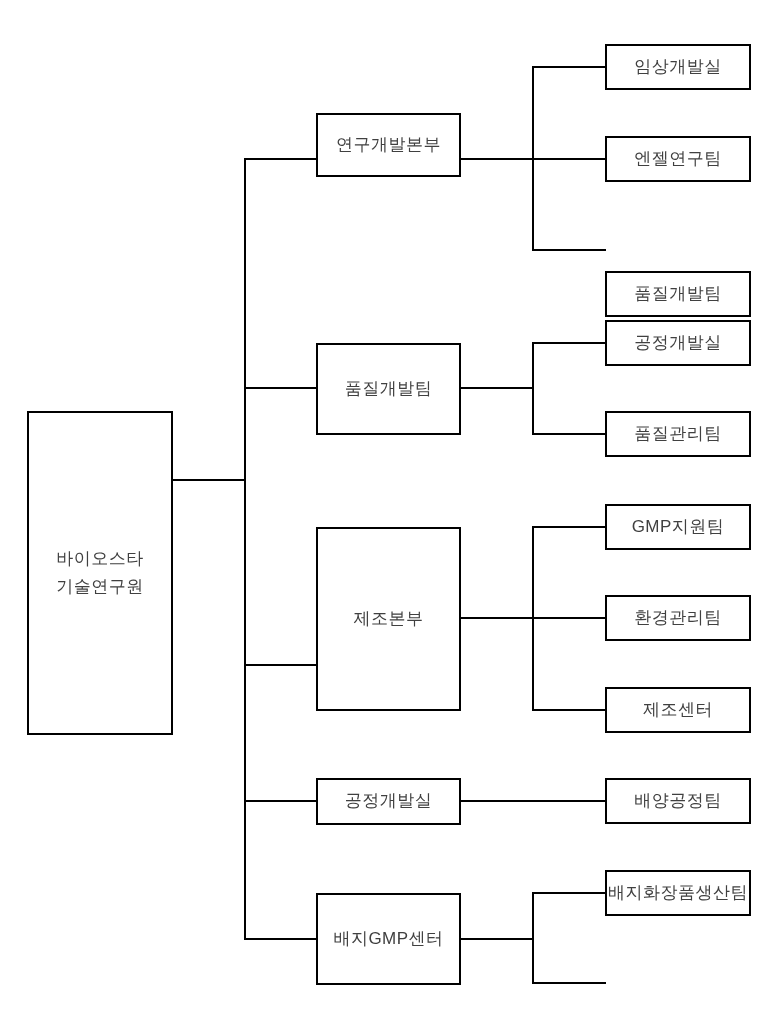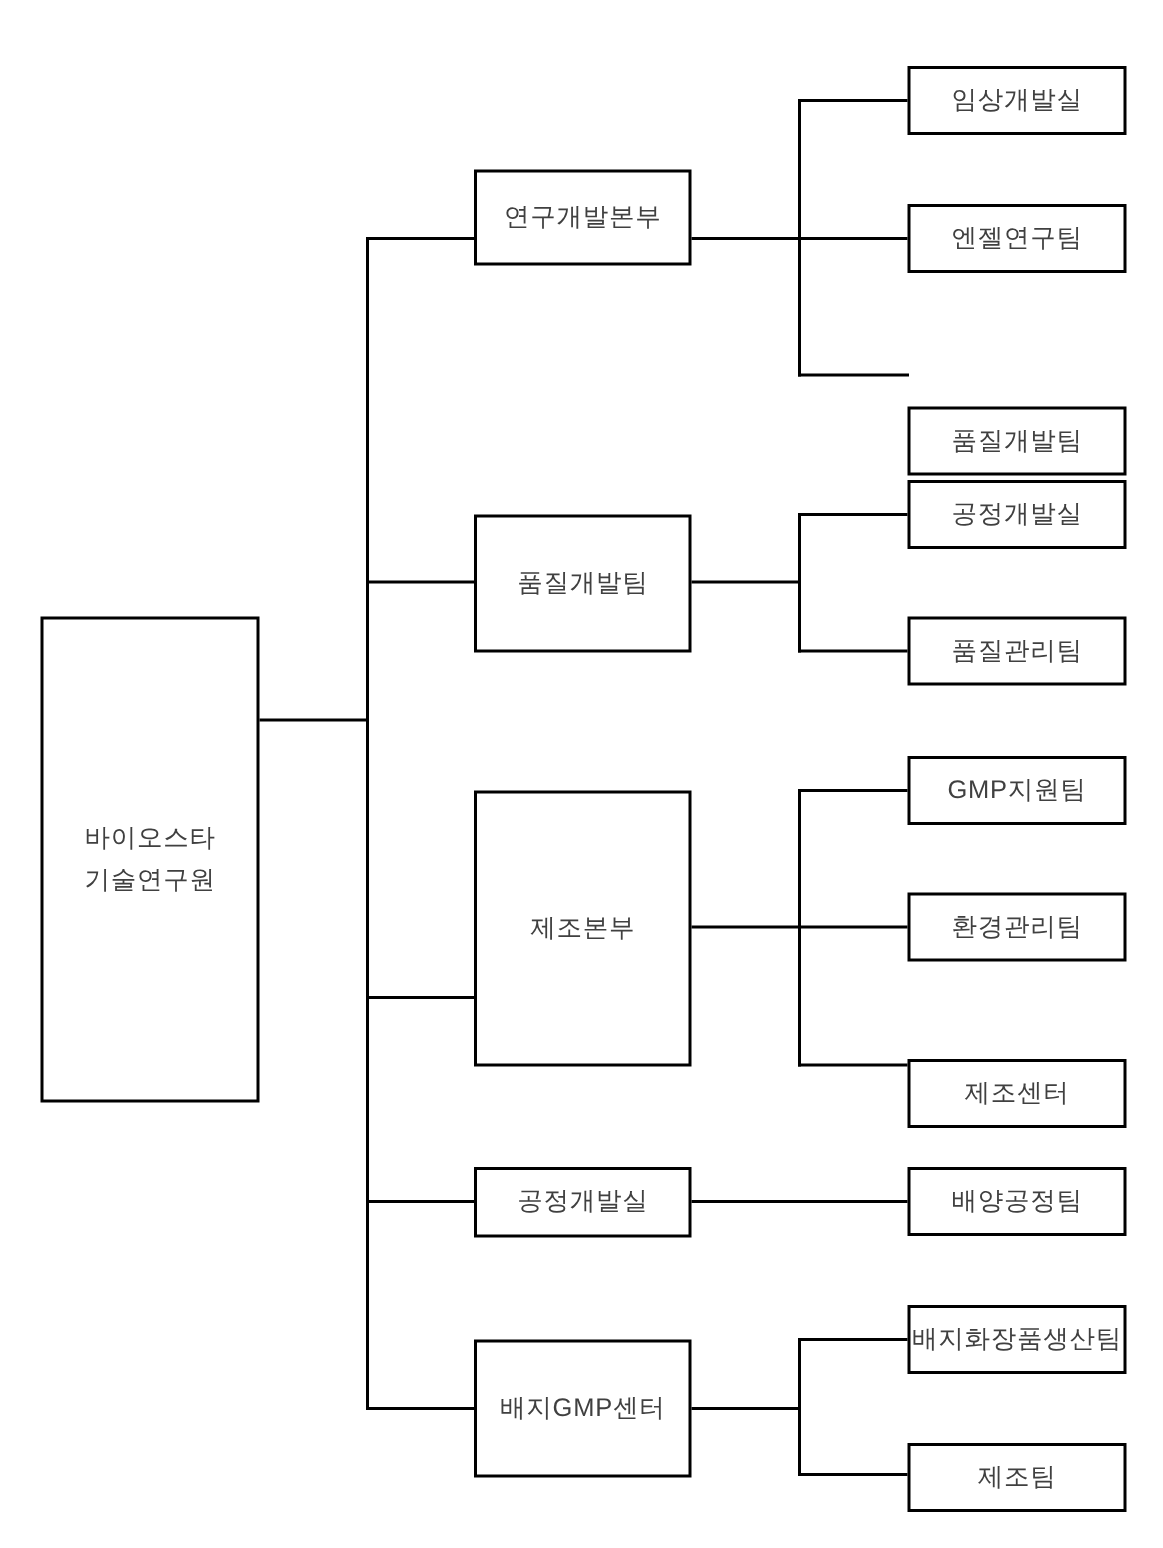--- a/index.html
+++ b/index.html
@@ -48,21 +48,21 @@
   #n-d4 { left: 316px; top: 893px; width: 145px; height: 92px;  }
   
   .node.t { left: 605px; width: 146px; height: 46px; }
   #n-c00 { top: 44px;  }
   #n-c01 { top: 136px; }
   #n-c02 { top: 227px; margin-top: 44px; }
   #n-c10 { top: 320px; }
   #n-c11 { top: 411px; }
   #n-c20 { top: 504px; }
   #n-c21 { top: 595px; }
-  #n-c22 { top: 687px; margin-top: 19px; }
+  #n-c22 { top: 687px; }
   #n-c30 { top: 778px; }
   #n-c40 { top: 870px; }
   #n-c41 { top: 962px; }
 </style>
 </head>
 <body>
 
 <div class="canvas">
 
   <div class="line" style="left:171px; top:479px; width:75px; height:2px;"></div>
@@ -139,17 +139,14 @@
   </div>
   <div class="node t" id="n-c22">
     <span class="lbl">제조센터</span>
   </div>
   <div class="node t" id="n-c30">
     <span class="lbl">배양공정팀</span>
   </div>
   <div class="node t" id="n-c40">
     <span class="lbl">배지화장품생산팀</span>
   </div>
-  <div class="node t" id="n-c41">
-    <span class="lbl">제조팀</span>
-  </div>
 
 </div>
 
 </body></html>

